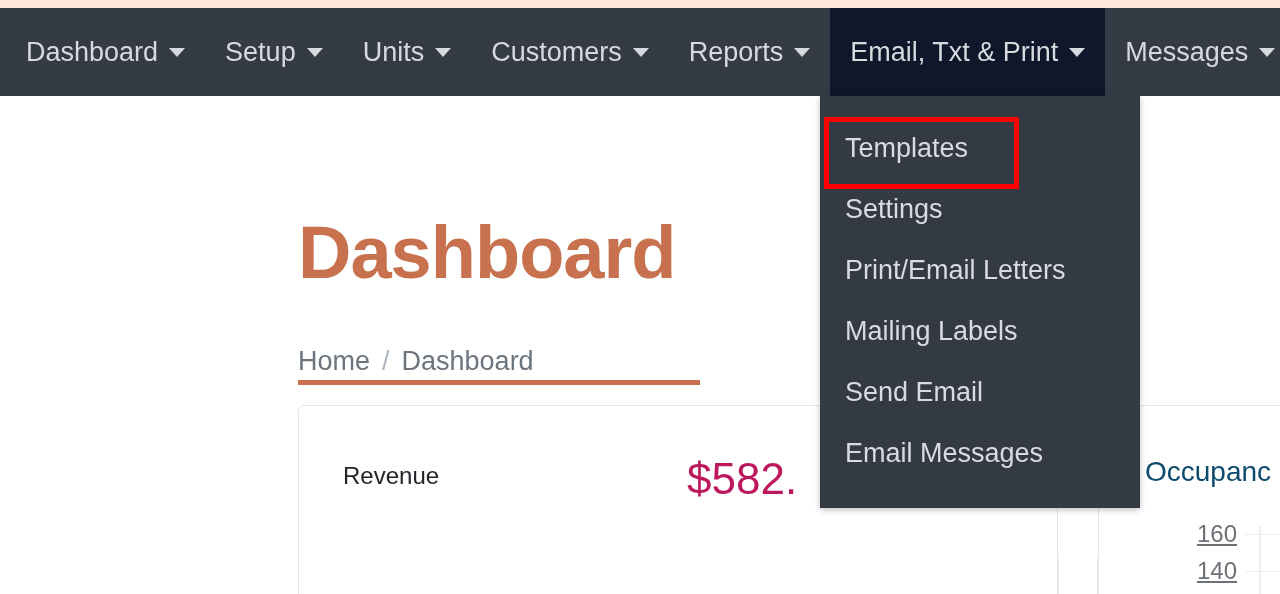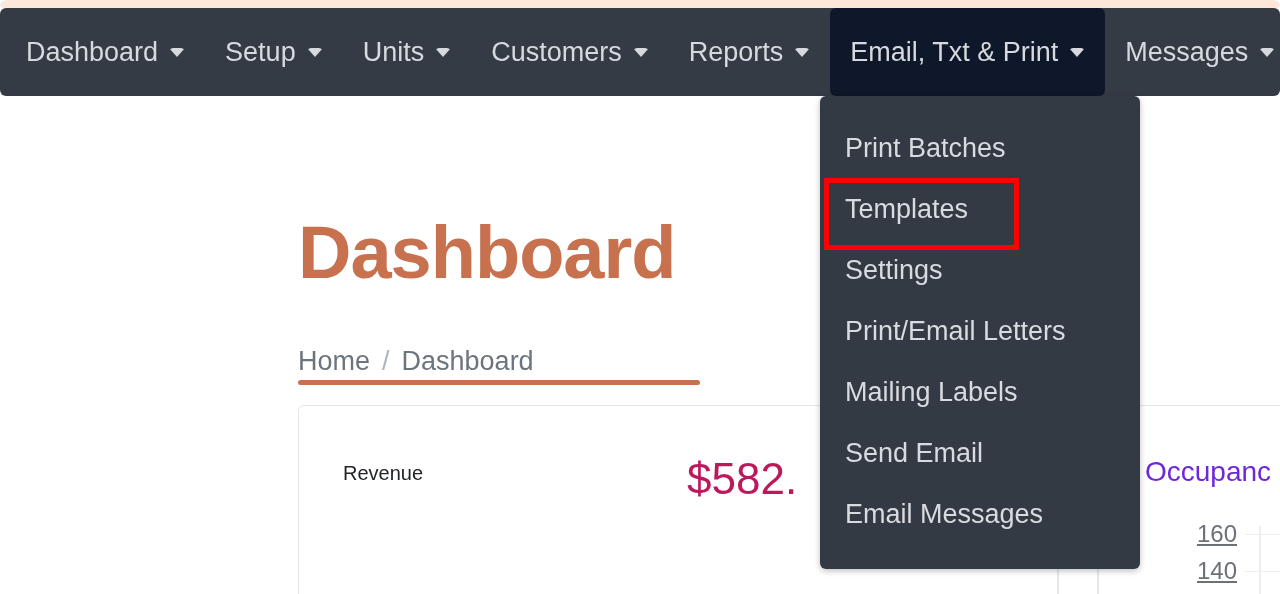--- a/index.html
+++ b/index.html
@@ -1,15 +1,15 @@
 <!DOCTYPE html>
 <html><head>
 <meta charset="utf-8">
 <style>
-  * { box-sizing: border-box; margin: 0; padding: 0; border-radius: 6px; }
+  * { box-sizing: border-box; margin: 0; padding: 0; }
   html, body {
     width: 1280px; height: 594px;
     overflow: hidden;
     background: #ffffff;
     font-family: "Liberation Sans", sans-serif;
   }
   #app { position: relative; width: 1280px; height: 594px; overflow: hidden; }
 
   
   .top-strip {
@@ -113,21 +113,21 @@
     position: absolute;
     left: 298px; top: 309px;
     width: 760px; height: 200px;
     background: #fff;
     border: 1px solid #e3e6e8;
     border-radius: 6px;
   }
   .card-label {
     position: absolute;
     left: 44px; top: 56px;
-    font-size: 20px;
+    font-size: 24px;
     color: #212529;
   }
   .card-value {
     position: absolute;
     left: 388px; top: 48px;
     font-size: 44px;
     color: #be185d;
     white-space: nowrap;
   }
 
@@ -137,21 +137,21 @@
     width: 190px; height: 200px;
     background: #fff;
     border: 1px solid #e3e6e8;
     border-radius: 6px;
     overflow: hidden;
   }
   .card-right .card-label-r {
     position: absolute;
     left: 46px; top: 50px;
     font-size: 28px;
-    color: #6d28d9;
+    color: #0c4a6e;
     white-space: nowrap;
   }
   .axis-label {
     position: absolute;
     right: 50px;
     font-size: 24px;
     color: #6b7177;
     text-align: right;
     white-space: nowrap;
     text-decoration: underline;
@@ -247,23 +247,20 @@
       <div class="axis-label axis-1">140</div>
 
     </div>
 
     <div class="col-line a"></div>
     <div class="col-line b"></div>
 
   </div>
 
   <div class="dropdown">
-    <div class="dd-item">
-      <span>Print Batches</span>
-    </div>
     <div class="dd-item marked">
       <span>Templates</span>
     </div>
     <div class="dd-item">
       <span>Settings</span>
     </div>
     <div class="dd-item">
       <span>Print/Email Letters</span>
     </div>
     <div class="dd-item">

